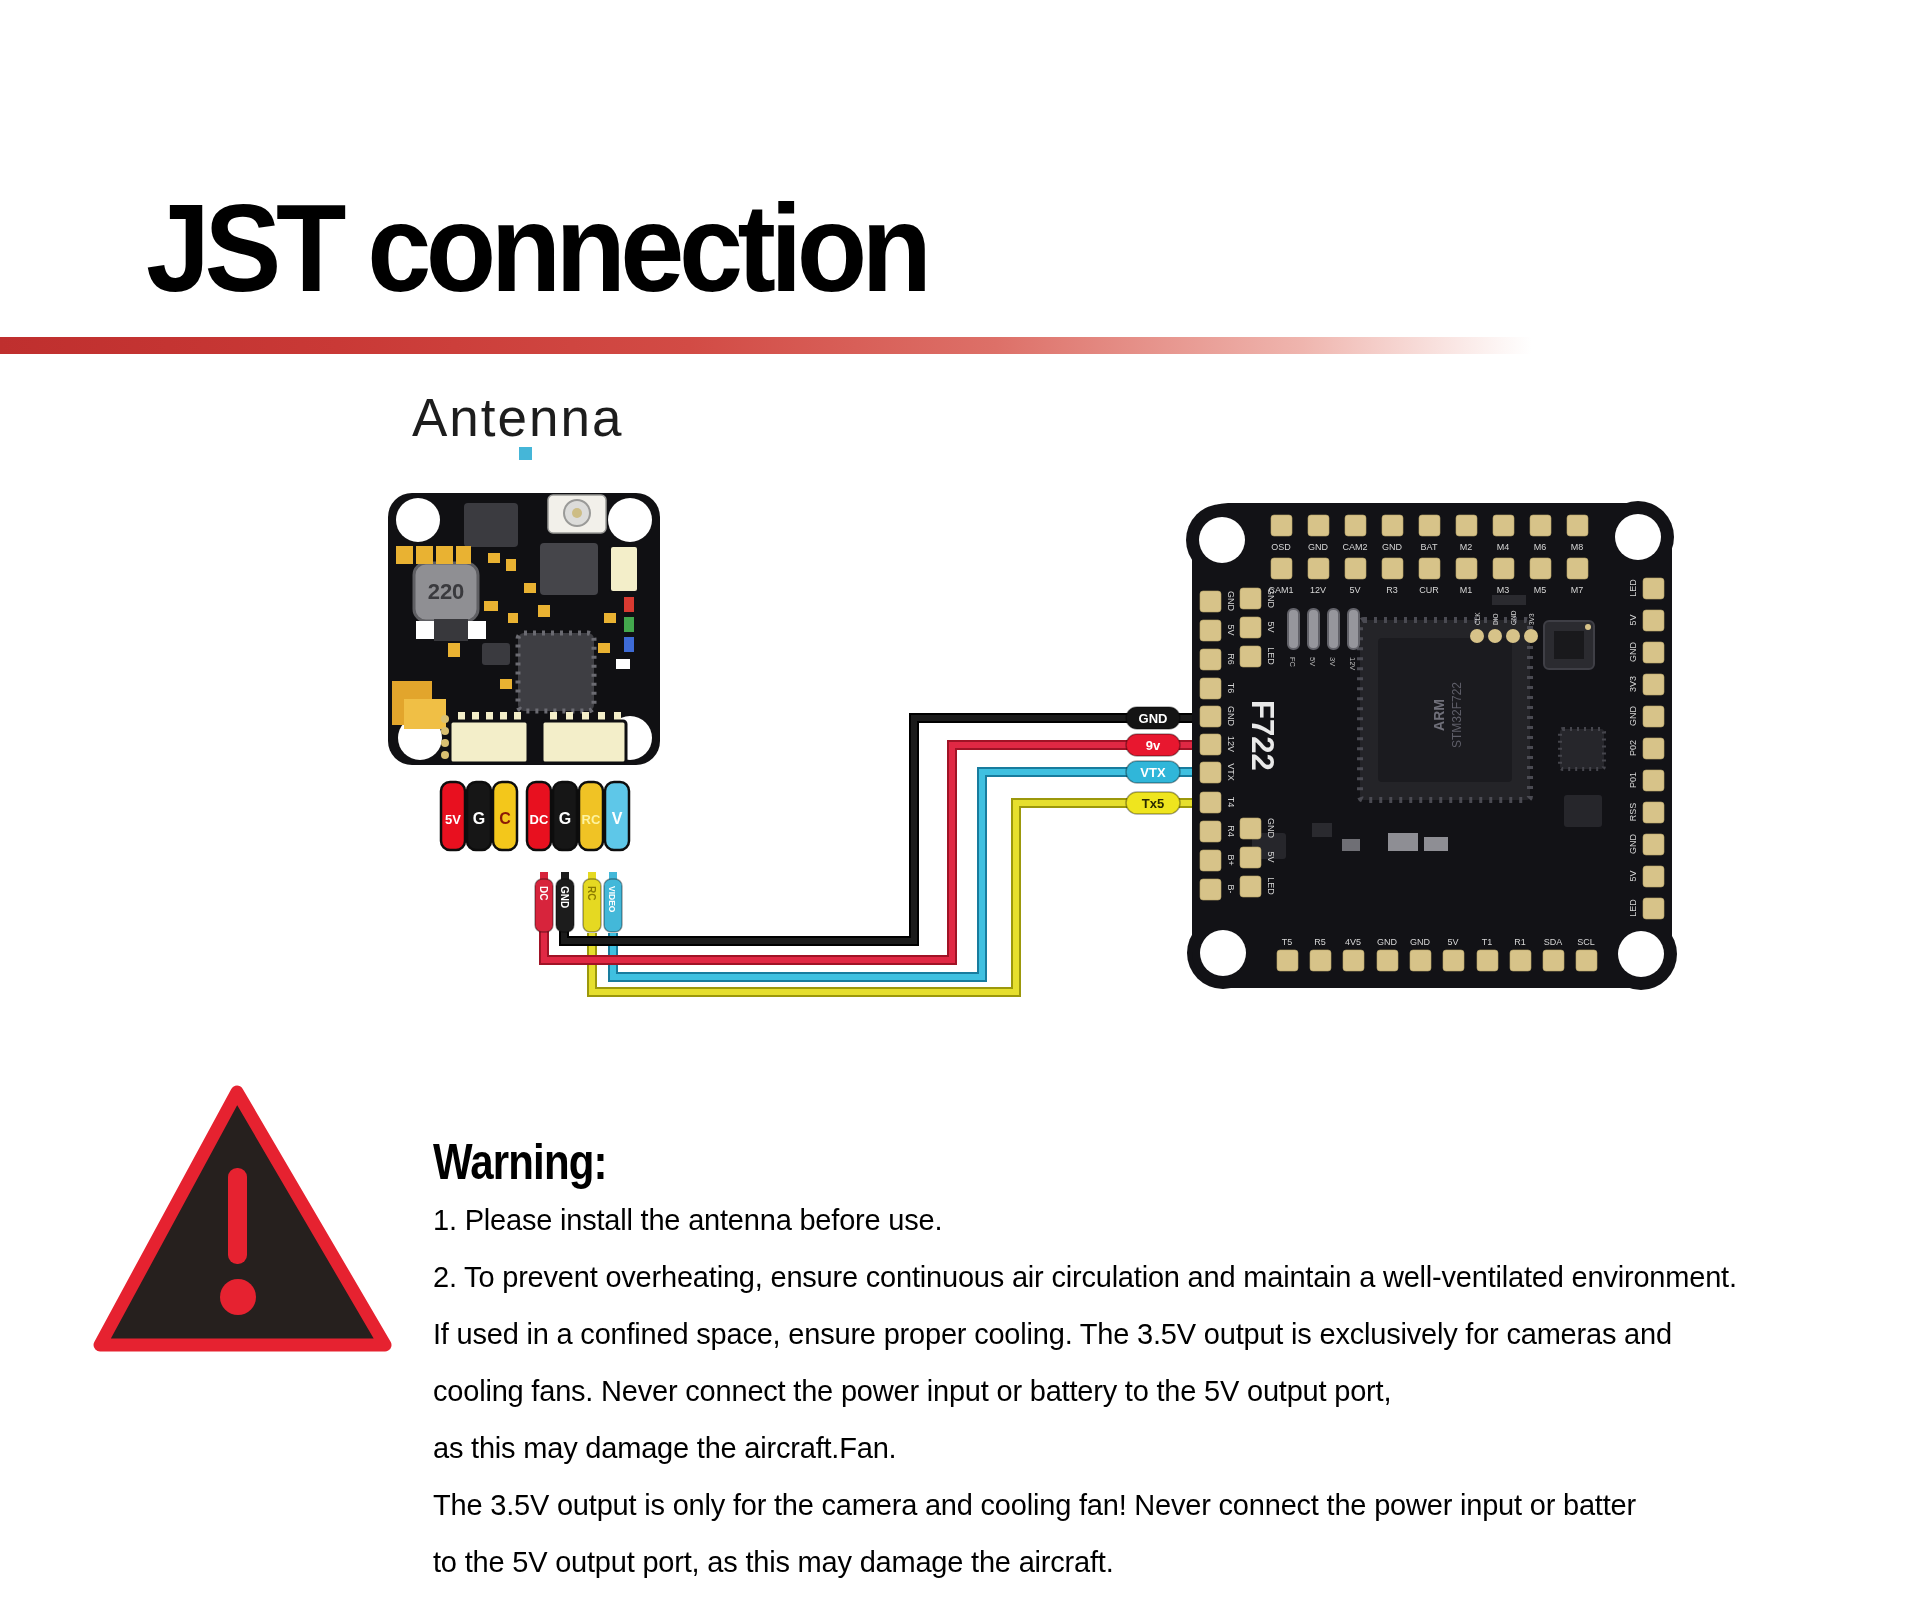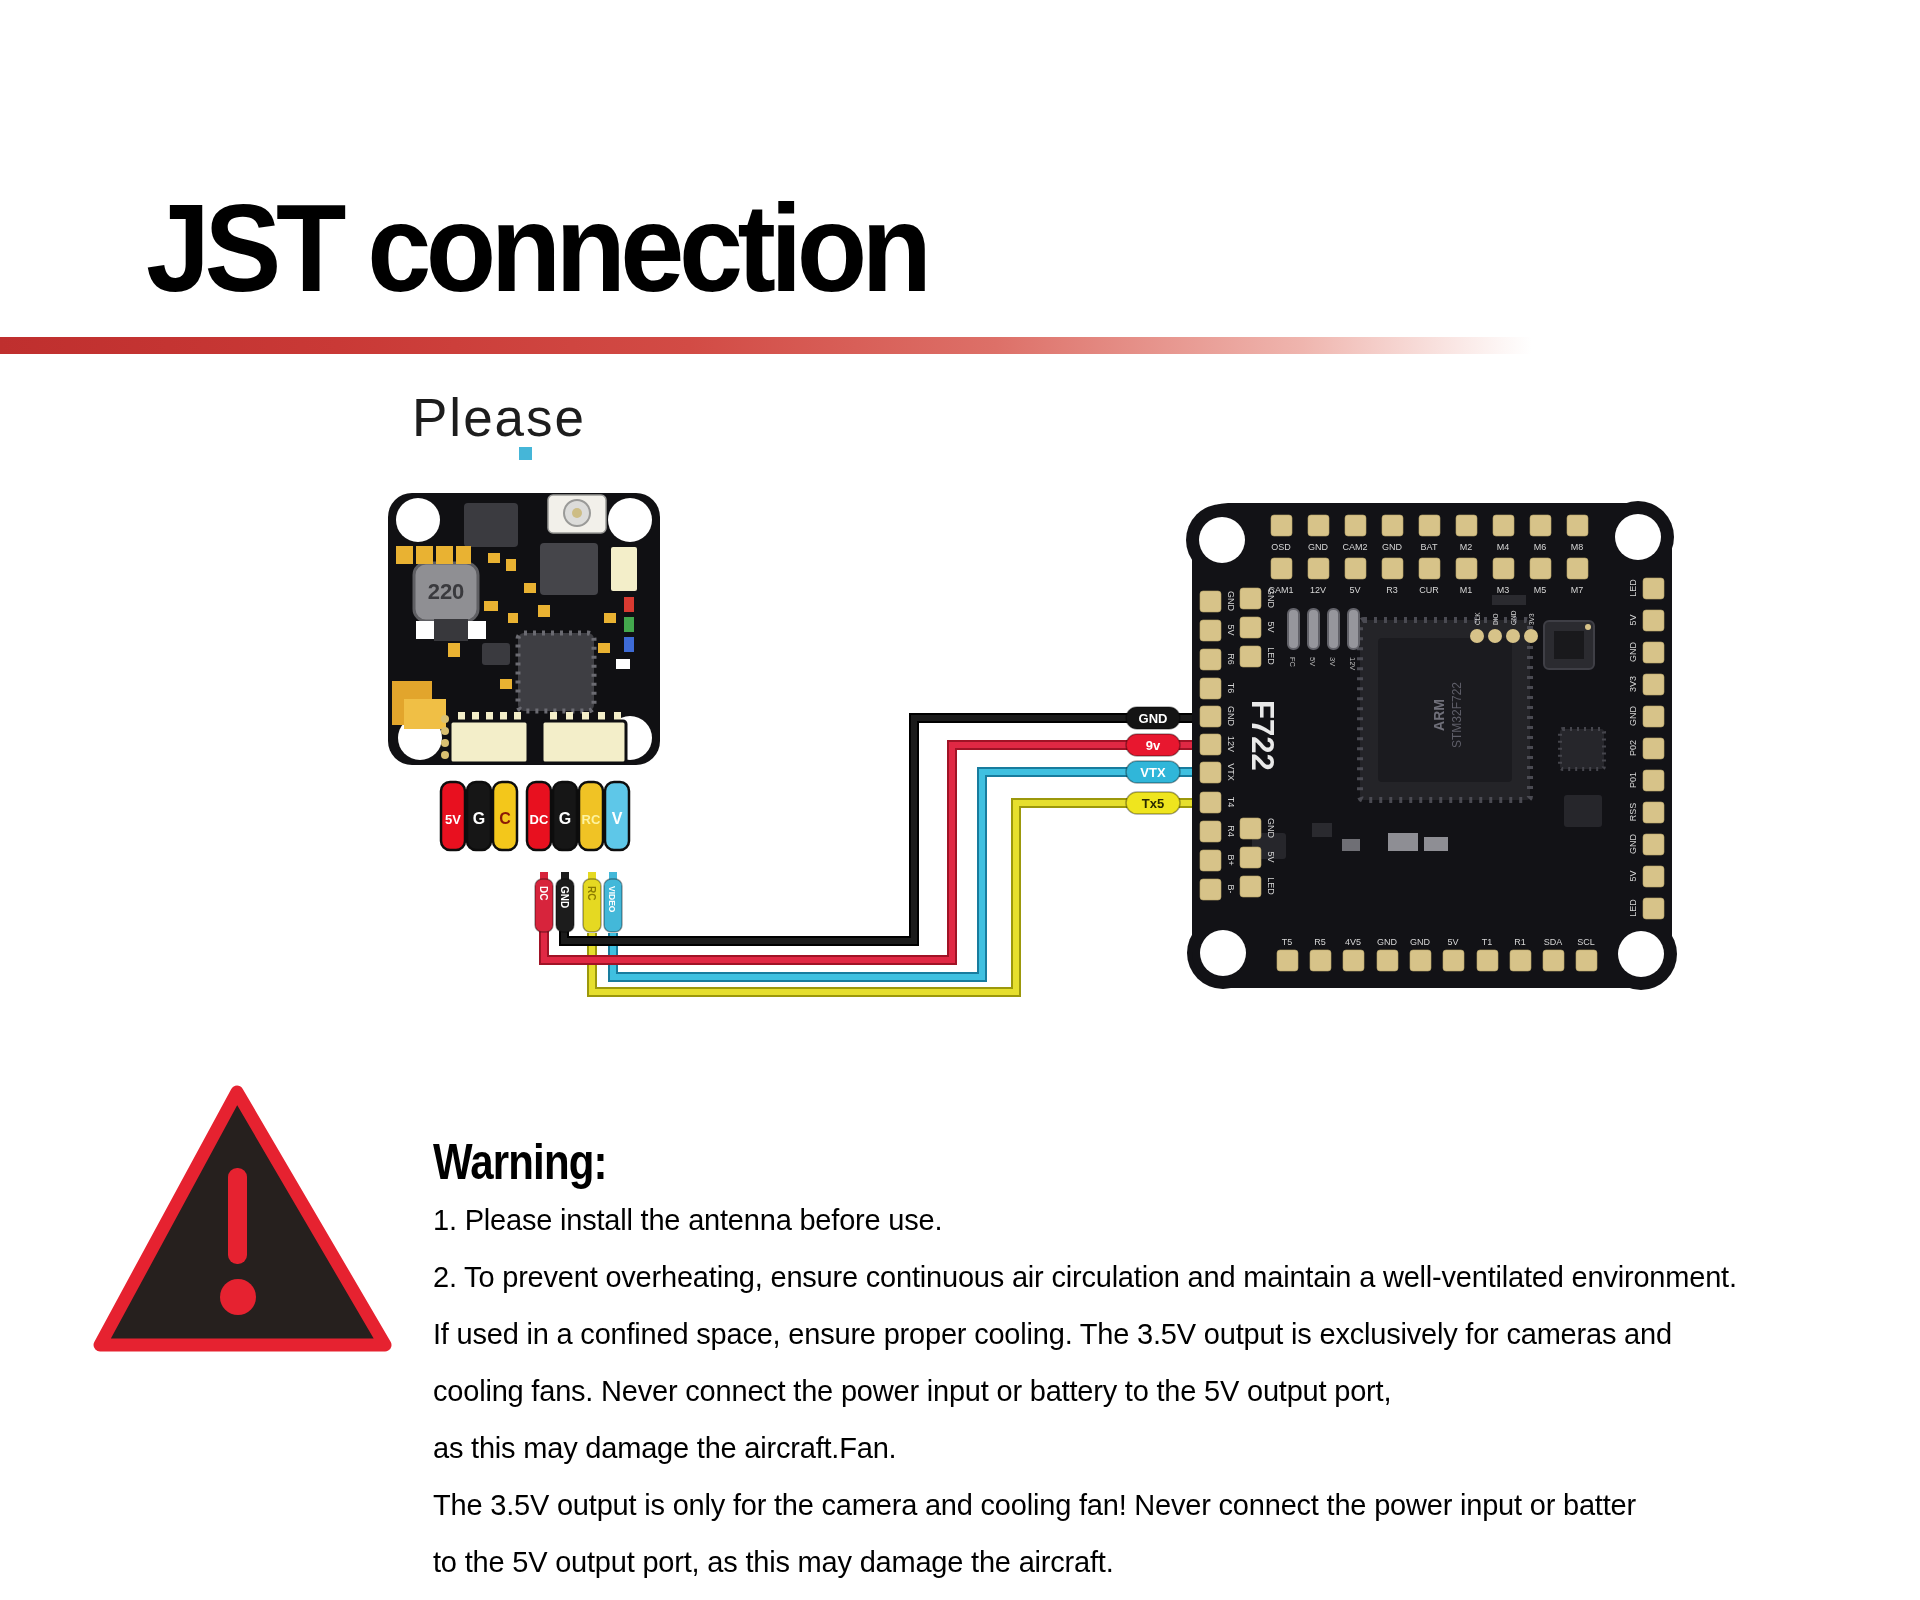--- a/index.html
+++ b/index.html
@@ -32,21 +32,21 @@
   }
   .warn-line{
     font-size:29px;letter-spacing:-0.2px;line-height:57px;margin:0;white-space:nowrap;
   }
 </style>
 </head>
 <body>
 
 <div class="title">JST connection</div>
 <div class="red-bar"></div>
-<div class="antenna-label">Please</div>
+<div class="antenna-label">Antenna</div>
 <div class="antenna-dot"></div>
 
 <svg id="diagram" width="1920" height="1600" viewBox="0 0 1920 1600">
 
   <g id="wires">
       <path d="M592,933 L592,992 L1016,992 L1016,803 L1216,803" fill="none" stroke="#9c980b" stroke-width="10"></path>
       <path d="M592,933 L592,992 L1016,992 L1016,803 L1216,803" fill="none" stroke="#e6df2e" stroke-width="6"></path>
       <path d="M613,933 L613,977 L982,977 L982,772 L1216,772" fill="none" stroke="#187c9e" stroke-width="10"></path>
       <path d="M613,933 L613,977 L982,977 L982,772 L1216,772" fill="none" stroke="#3fc0e0" stroke-width="6"></path>
       <path d="M544,931 L544,960 L952,960 L952,745 L1216,745" fill="none" stroke="#a01326" stroke-width="10"></path>

